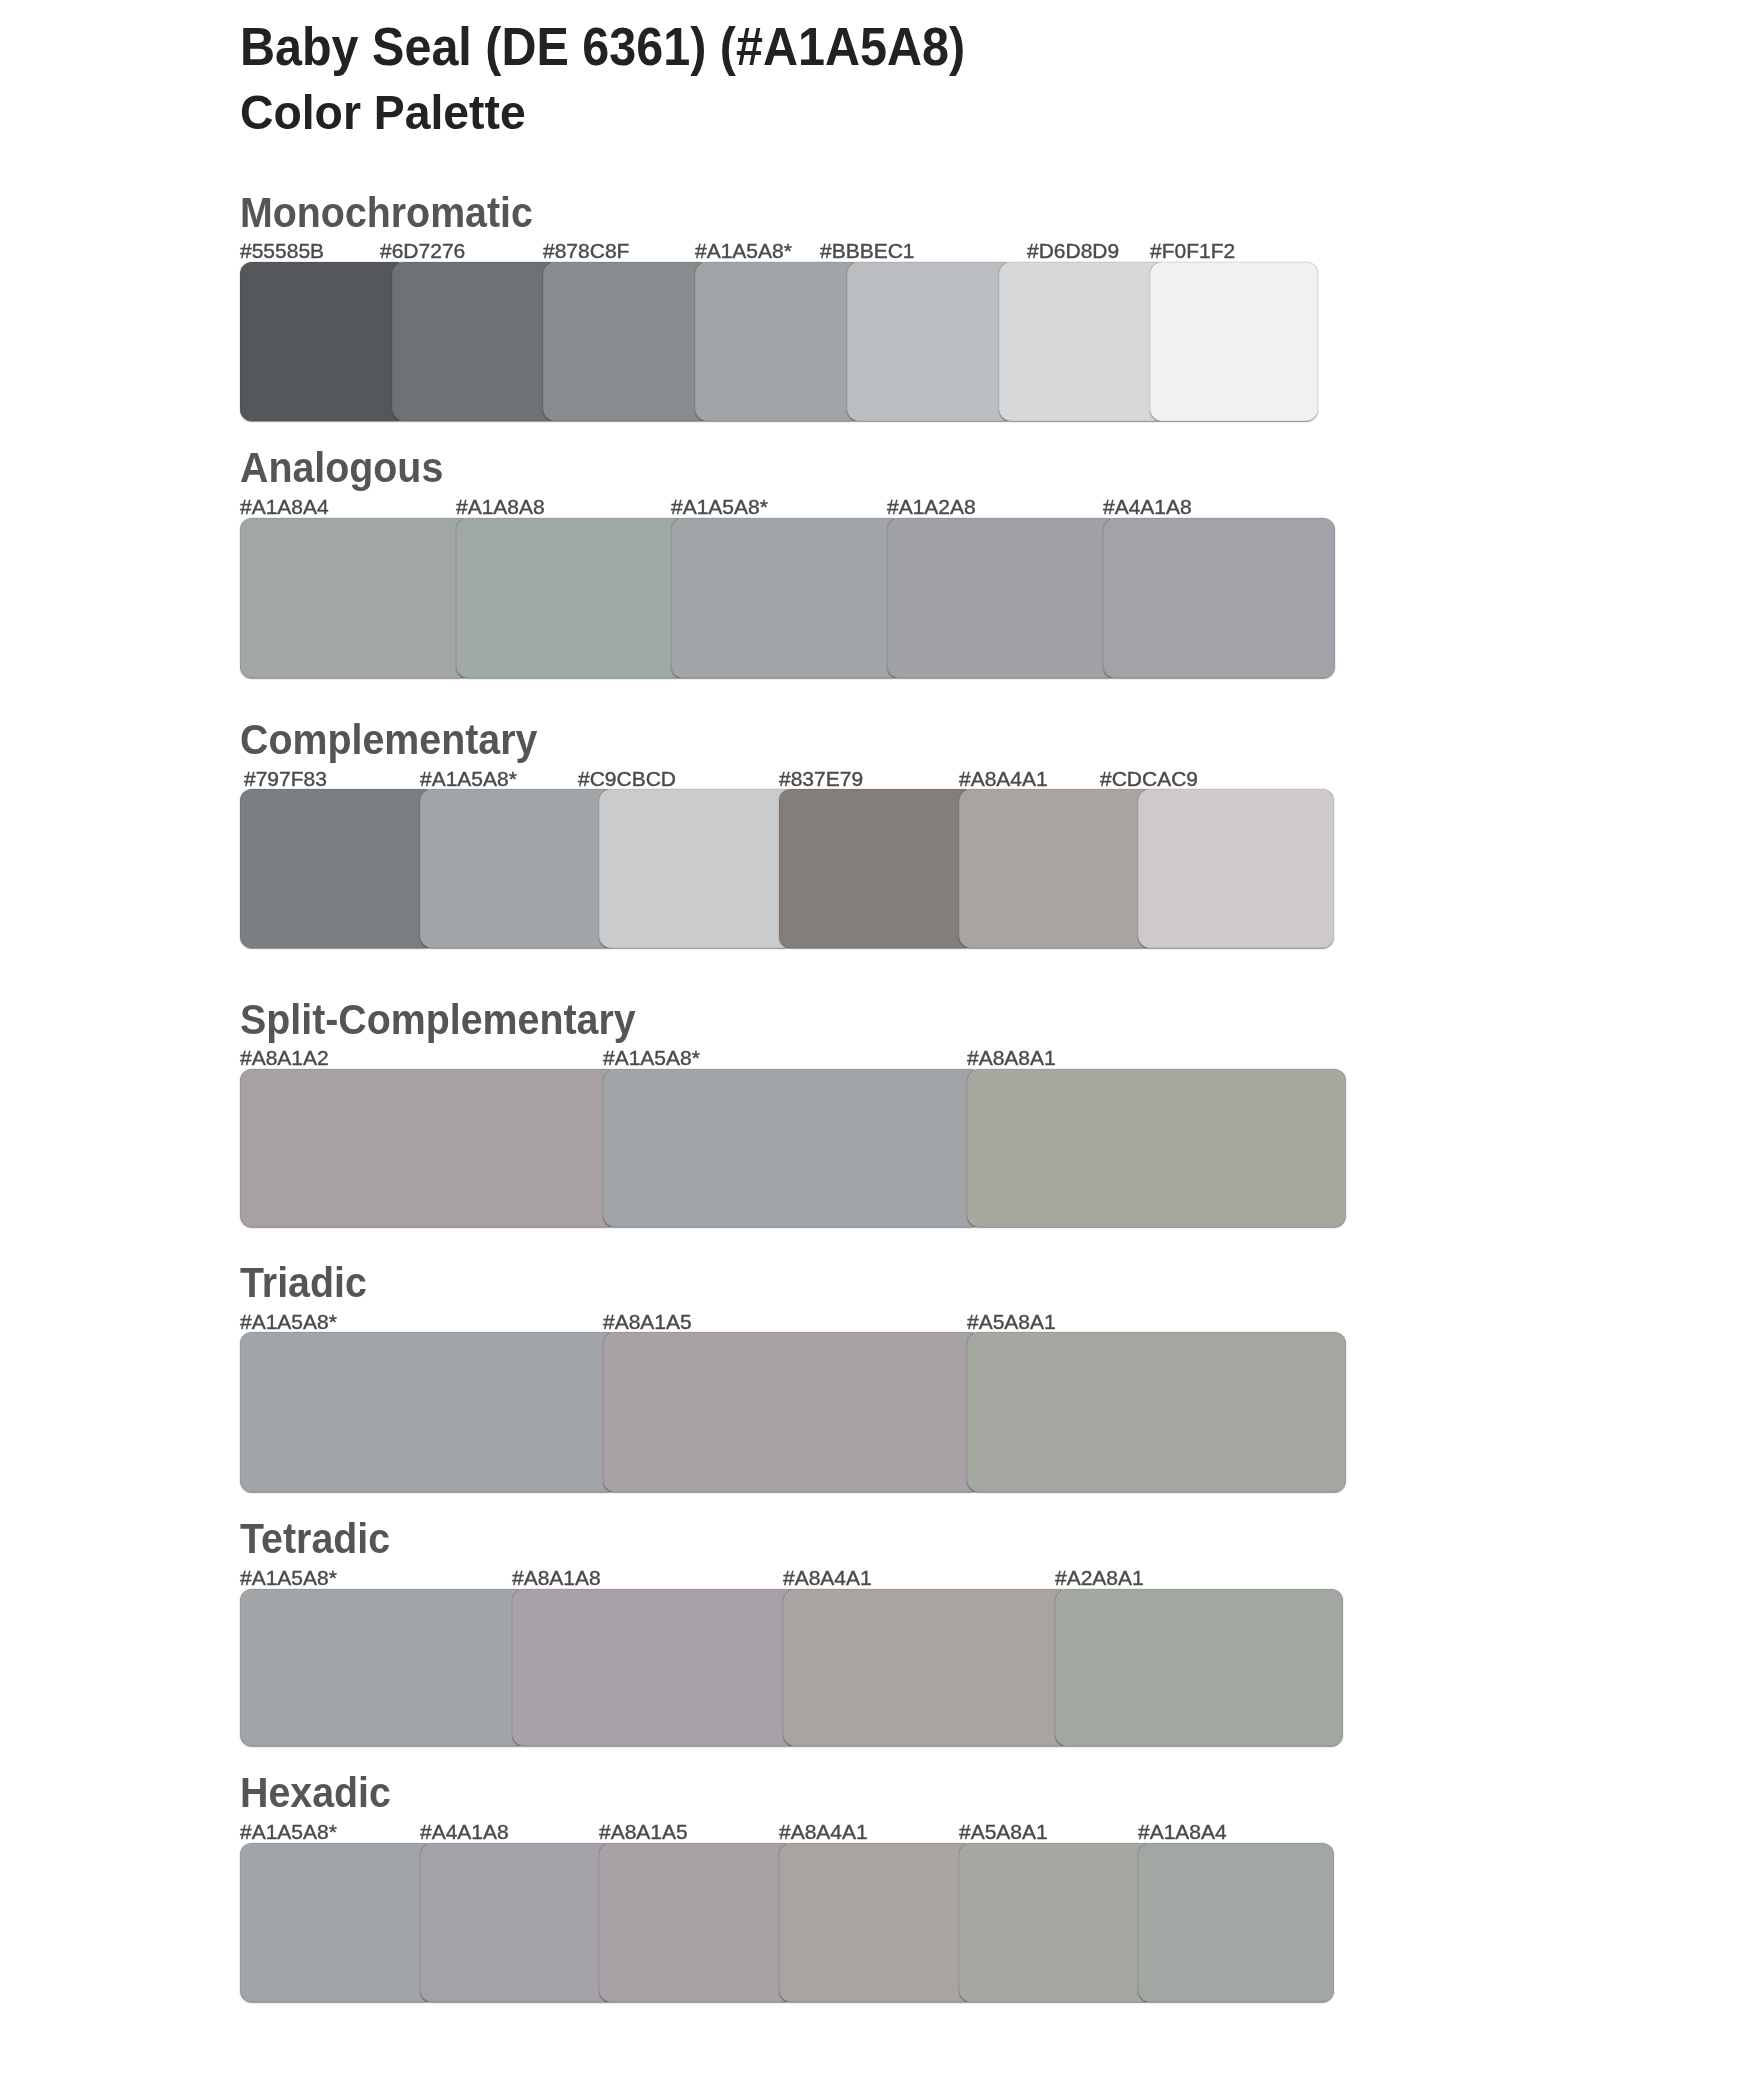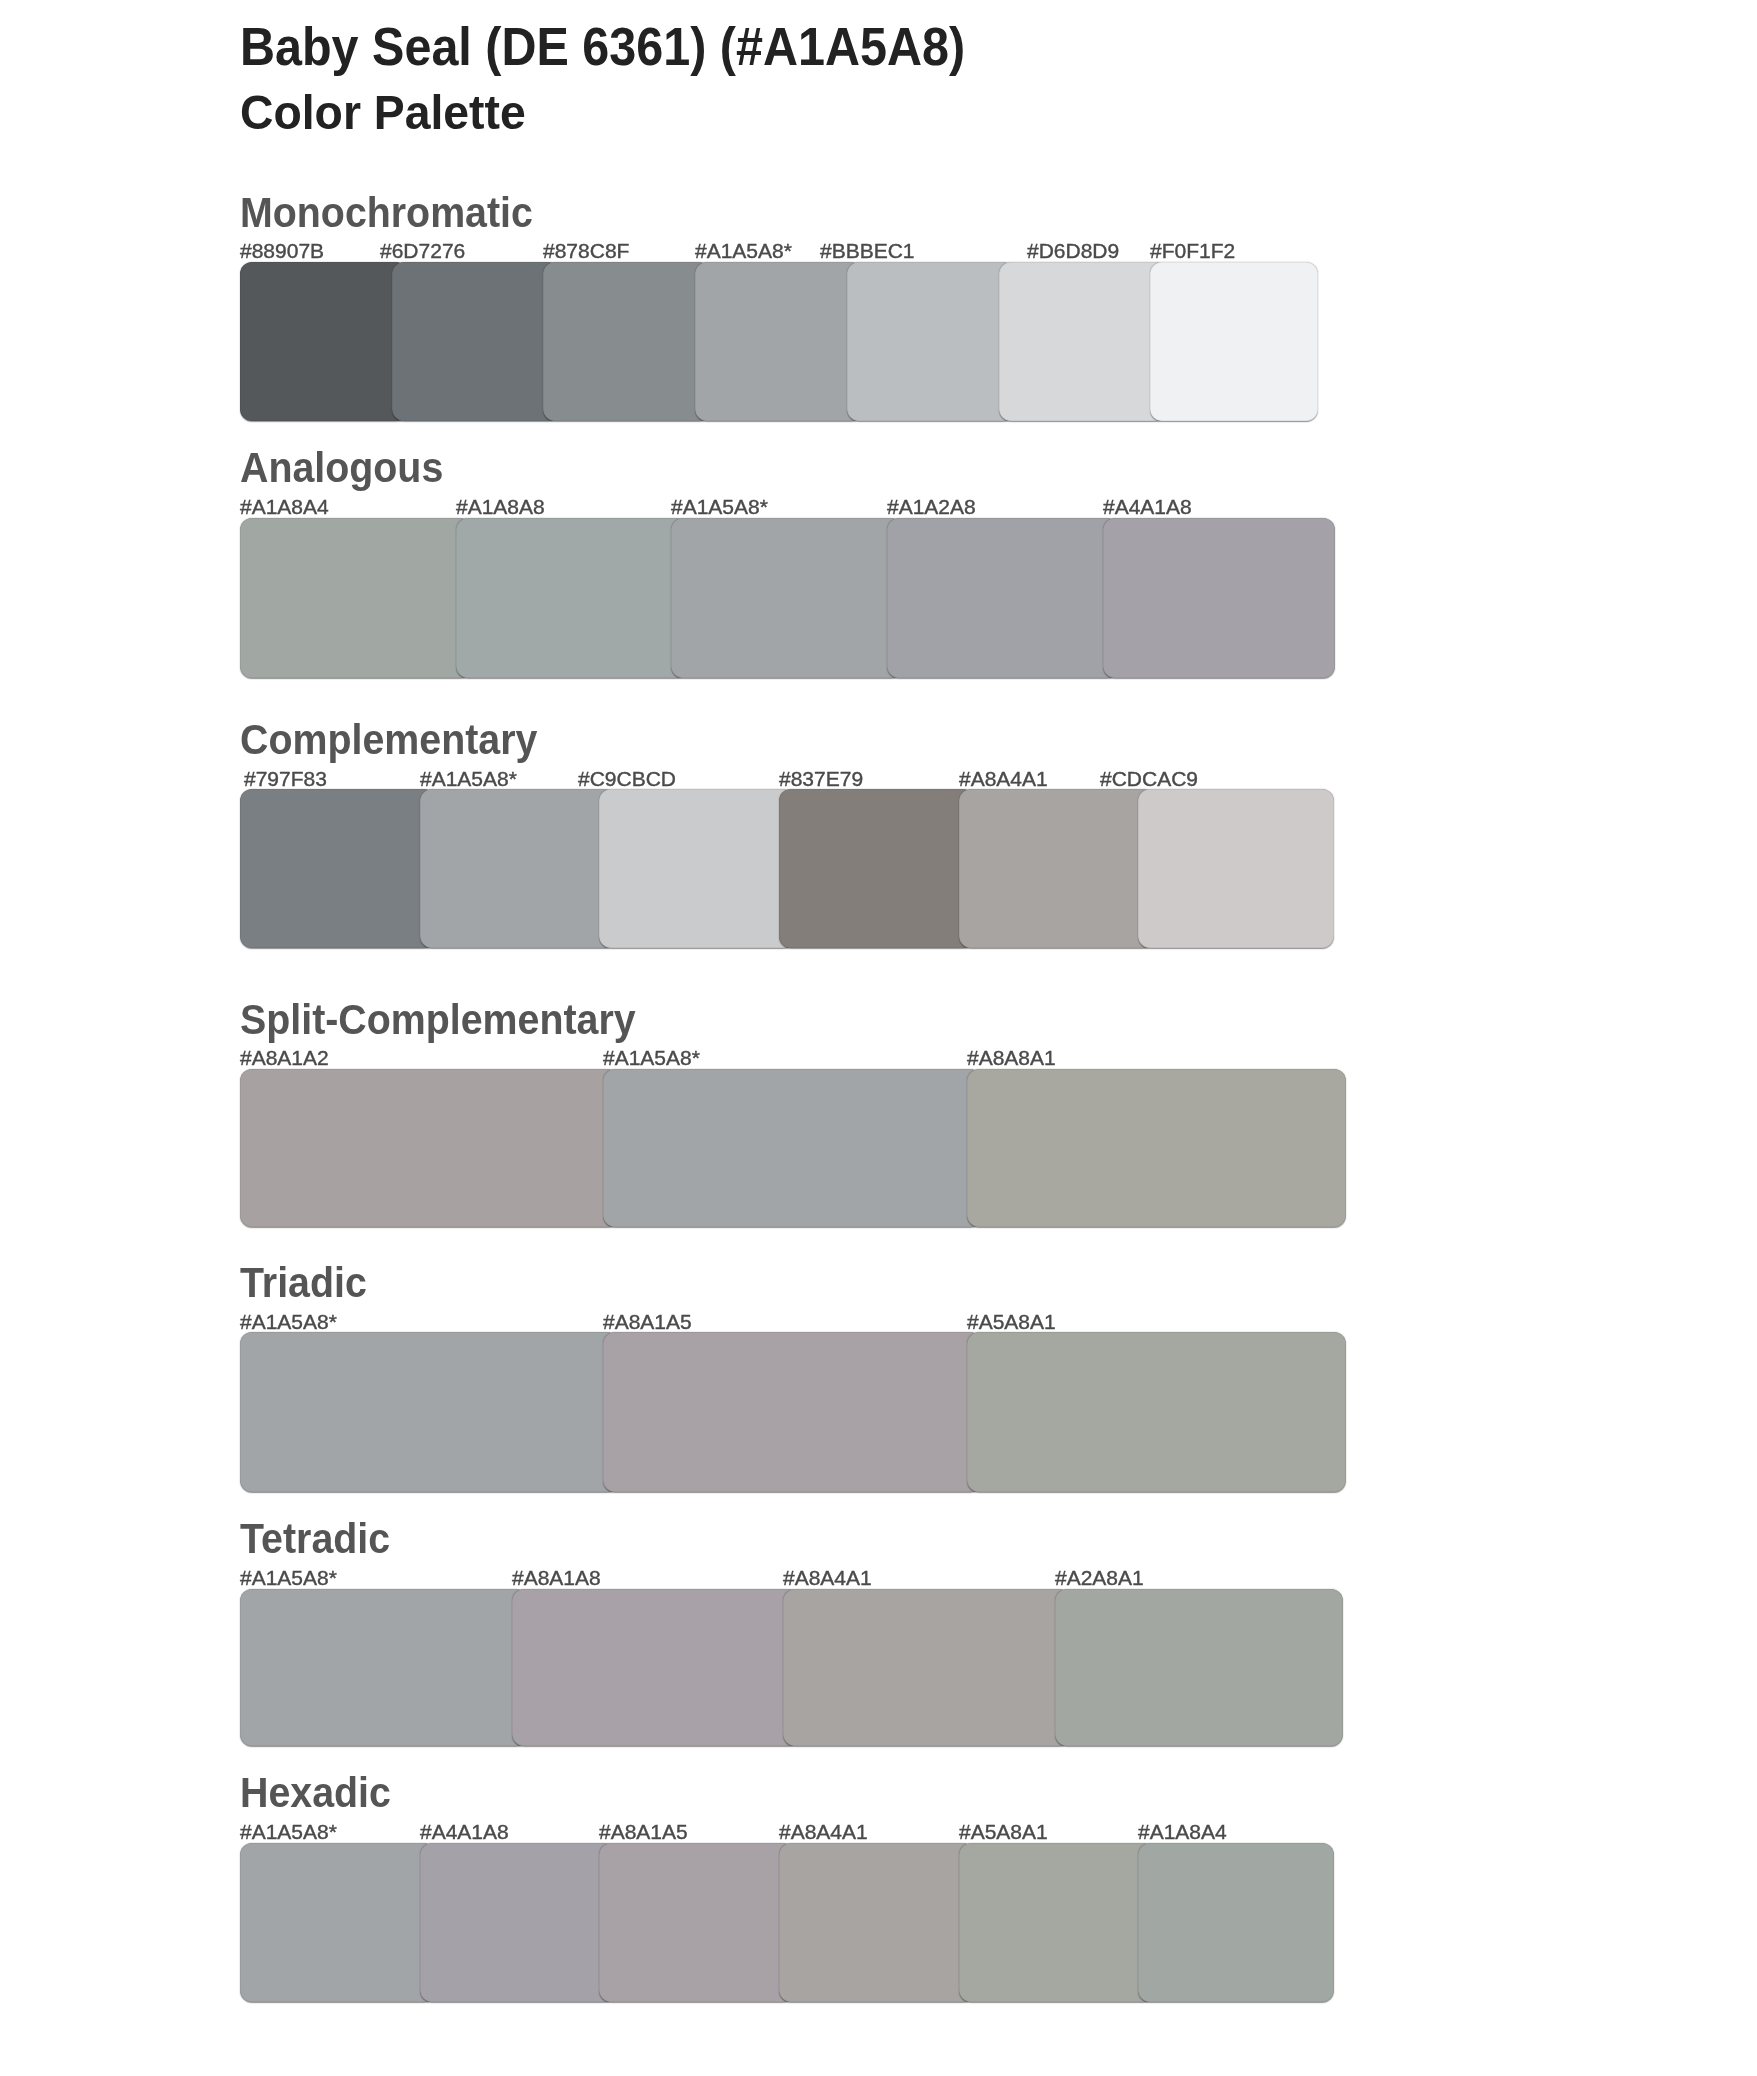--- a/index.html
+++ b/index.html
@@ -33,21 +33,21 @@
    <div class="sw-row" style="top:262px;height:159px">
     <div class="sw" style="left: 0px; width: 168px; z-index: 1; background-color: rgb(85, 88, 91);"></div>
     <div class="sw" style="left: 152px; width: 168px; z-index: 2; background-color: rgb(109, 114, 118);"></div>
     <div class="sw" style="left: 303px; width: 168px; z-index: 3; background-color: rgb(135, 140, 143);"></div>
     <div class="sw" style="left: 455px; width: 168px; z-index: 4; background-color: rgb(161, 165, 168);"></div>
     <div class="sw" style="left: 607px; width: 168px; z-index: 5; background-color: rgb(187, 190, 193);"></div>
     <div class="sw" style="left: 759px; width: 168px; z-index: 6; background-color: rgb(214, 216, 217);"></div>
     <div class="sw" style="left: 910px; width: 168px; z-index: 7; background-color: rgb(240, 241, 242);"></div>
    </div>
    <div class="lab-row" style="top:240px">
-    <span class="lab" style="left:0px">#88907B</span>
+    <span class="lab" style="left:0px">#55585B</span>
     <span class="lab" style="left:140px">#6D7276</span>
     <span class="lab" style="left:303px">#878C8F</span>
     <span class="lab" style="left:455px">#A1A5A8*</span>
     <span class="lab" style="left:580px">#BBBEC1</span>
     <span class="lab" style="left:787px">#D6D8D9</span>
     <span class="lab" style="left:910px">#F0F1F2</span>
    </div>
   </section>
   <section class="palette">
    <h2 class="sec-title" style="top:446px">Analogous</h2>

